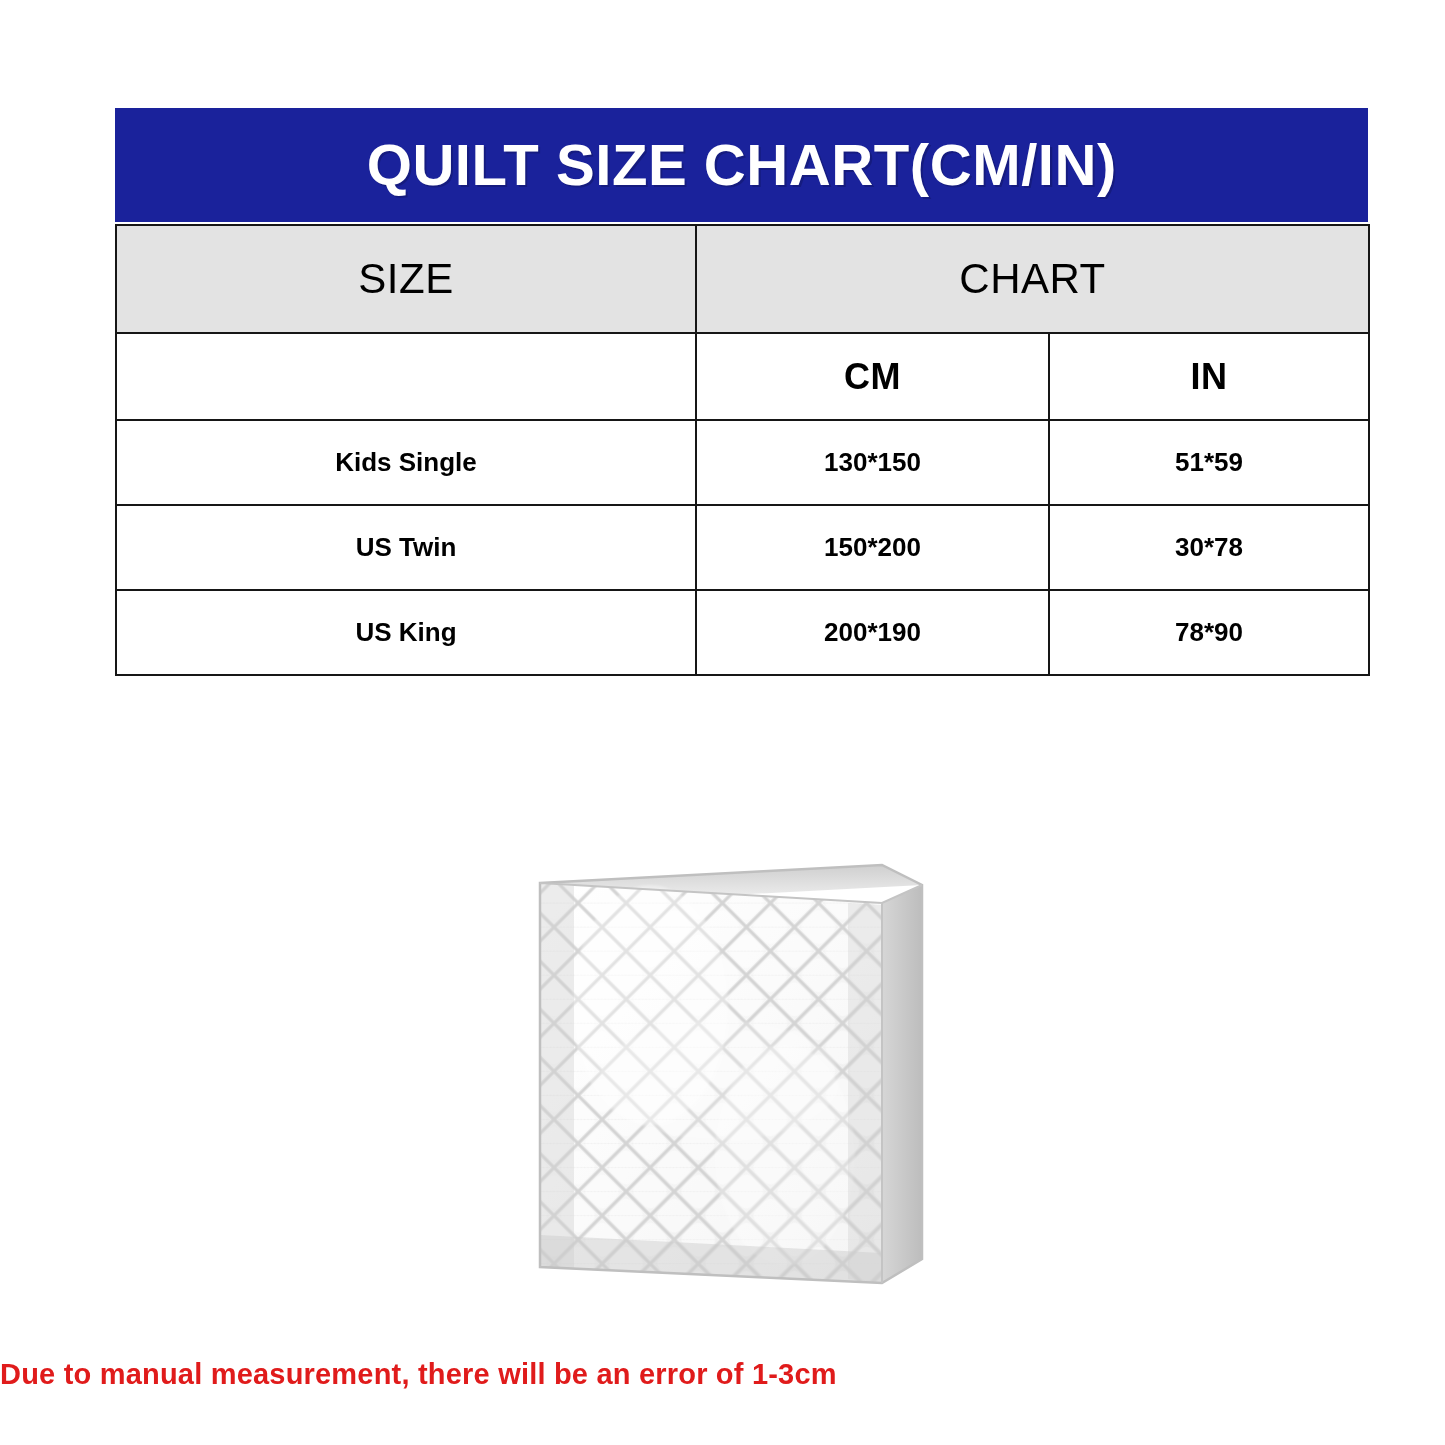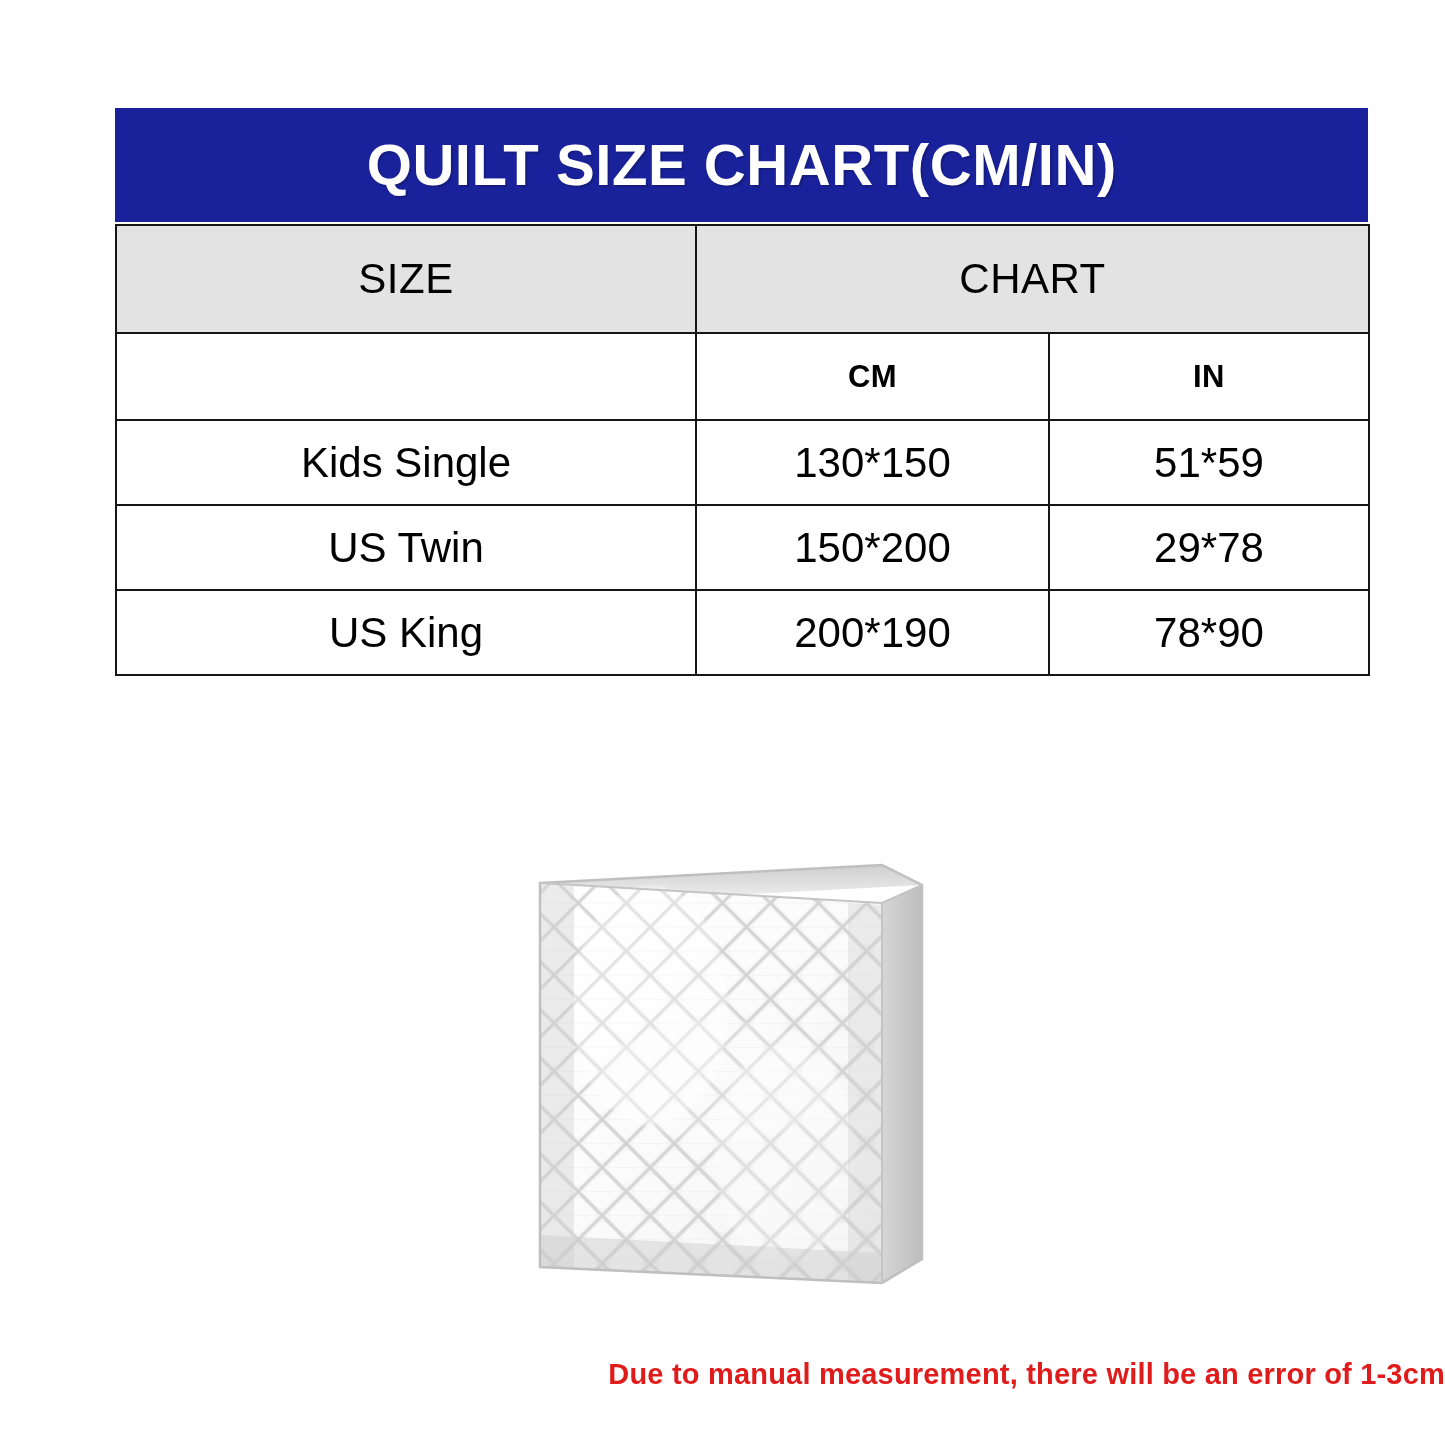--- a/index.html
+++ b/index.html
@@ -66,50 +66,50 @@
 
   .hdr-row td {
     background: #e3e3e3;
     height: 106px;
     font-size: 42px;
     font-weight: normal;
     letter-spacing: 0.5px;
   }
   .unit-row td {
     height: 85px;
-    font-size: 31px;
+    font-size: 36px;
     font-weight: bold;
     letter-spacing: 0.5px;
     border-radius: 15px;
   }
   .data-row td {
     height: 83px;
-    font-size: 42px;
-    font-weight: normal;
+    font-size: 26px;
+    font-weight: bold;
     letter-spacing: 0px;
   }
   .blank-cell { background: #ffffff; }
 
   
   .quilt-wrap {
     position: absolute;
     left: 530px;
     top: 855px;
     width: 400px;
     height: 445px;
   }
   .quilt-svg { display: block; width: 100%; height: 100%; }
 
   
   .disclaimer {
     position: absolute;
     left: 0;
     top: 1358px;
     width: 1445px;
-    text-align: right;
+    text-align: left;
     color: #e01b1b;
     font-size: 29px;
     font-weight: bold;
     letter-spacing: 0.2px;
     white-space: nowrap;
   }
 </style>
 </head>
 <body>
 
@@ -137,21 +137,21 @@
       </tr>
 
       <tr class="data-row">
         <td>Kids Single</td>
         <td>130*150</td>
         <td>51*59</td>
       </tr>
       <tr class="data-row">
         <td>US Twin</td>
         <td>150*200</td>
-        <td>29*78</td>
+        <td>30*78</td>
       </tr>
       <tr class="data-row">
         <td>US King</td>
         <td>200*190</td>
         <td>78*90</td>
       </tr>
     </tbody>
   </table>
 
   <div class="quilt-wrap">

